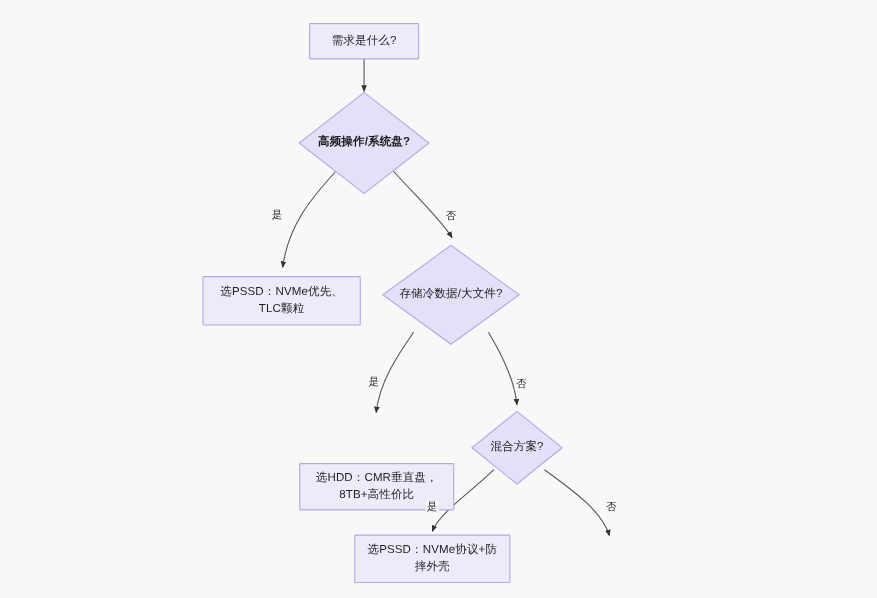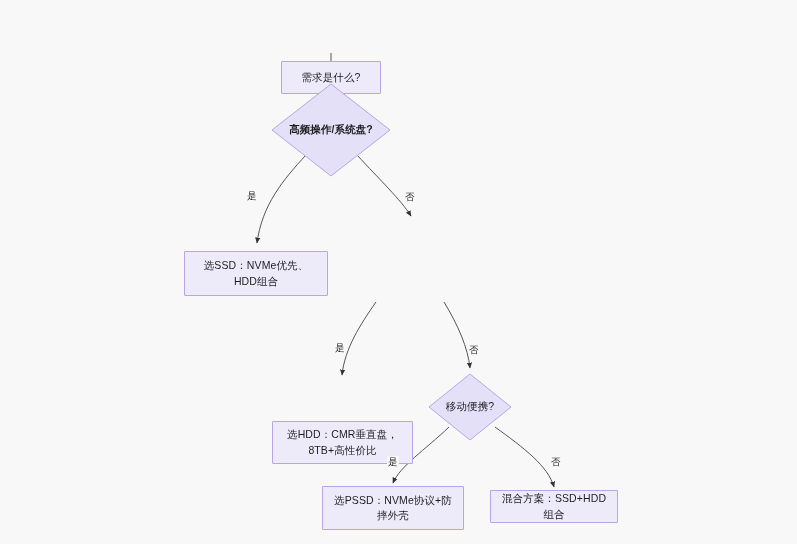--- a/index.html
+++ b/index.html
@@ -99,54 +99,57 @@
 
     <path d="M376,302 C360,325 345,348 342,375" fill="none" stroke="#555555" stroke-width="1" marker-end="url(#arrowhead)"></path>
 
     <path d="M444,302 C458,325 468,348 470,368" fill="none" stroke="#555555" stroke-width="1" marker-end="url(#arrowhead)"></path>
 
     <path d="M449,427 C425,450 400,466 393,483" fill="none" stroke="#555555" stroke-width="1" marker-end="url(#arrowhead)"></path>
 
     <path d="M495,427 C524,448 548,466 554,487" fill="none" stroke="#555555" stroke-width="1" marker-end="url(#arrowhead)"></path>
   </svg>
 
-  <div class="node node-rect" style="left:281px; top:21px; width:100px; height:33px;margin-top:40px;">
+  <div class="node node-rect" style="left:281px; top:21px; width:100px; height:33px;">
     <span>需求是什么?</span>
   </div>
 
   <div class="node node-diamond" style="left:271px; top:83px; width:120px; height:94px;font-weight:bold;">
     <svg class="diamond-shape" viewBox="0 0 120 94" preserveAspectRatio="none">
       <polygon points="60,1 119,47 60,93 1,47" fill="#e3e0f8" stroke="#b8a6e4" stroke-width="1"></polygon>
     </svg>
     <span class="diamond-label">高频操作/系统盘?</span>
   </div>
 
   <div class="node node-rect" style="left:184px; top:251px; width:144px; height:45px;">
-    <span>选SSD：NVMe优先、HDD组合</span>
+    <span>选PSSD：NVMe优先、TLC颗粒</span>
   </div>
 
+  <div class="node node-diamond" style="left:347px; top:222px; width:126px; height:92px;">
+    <svg class="diamond-shape" viewBox="0 0 126 92" preserveAspectRatio="none">
+      <polygon points="63,1 125,46 63,91 1,46" fill="#e3e0f8" stroke="#b8a6e4" stroke-width="1"></polygon>
+    </svg>
+    <span class="diamond-label">存储冷数据/大文件?</span>
+  </div>
 
   <div class="node node-rect" style="left:272px; top:382px; width:141px; height:43px;margin-top:39px;">
     <span>选HDD：CMR垂直盘，8TB+高性价比</span>
   </div>
 
   <div class="node node-diamond" style="left:428px; top:373px; width:84px; height:68px;">
     <svg class="diamond-shape" viewBox="0 0 84 68" preserveAspectRatio="none">
       <polygon points="42,1 83,34 42,67 1,34" fill="#e3e0f8" stroke="#b8a6e4" stroke-width="1"></polygon>
     </svg>
-    <span class="diamond-label">移动便携?</span>
+    <span class="diamond-label">混合方案?</span>
   </div>
 
   <div class="node node-rect" style="left:322px; top:486px; width:142px; height:44px;">
     <span>选PSSD：NVMe协议+防摔外壳</span>
   </div>
 
-  <div class="node node-rect" style="left:490px; top:490px; width:128px; height:33px;">
-    <span>混合方案：SSD+HDD组合</span>
-  </div>
 
   <div class="edge-label" style="left:246px; top:190px;">是</div>
 
   <div class="edge-label" style="left:404px; top:191px;">否</div>
 
   <div class="edge-label" style="left:334px; top:342px;">是</div>
 
   <div class="edge-label" style="left:468px; top:344px;">否</div>
 
   <div class="edge-label" style="left:387px; top:456px;">是</div>

